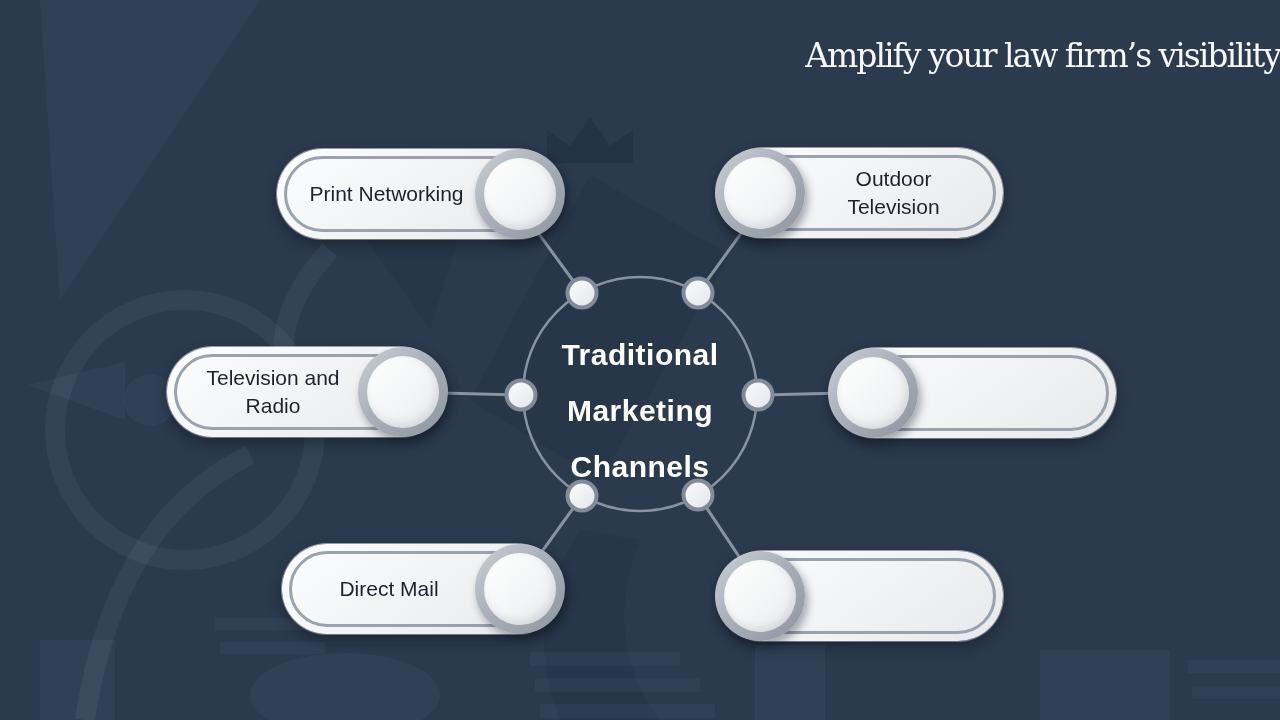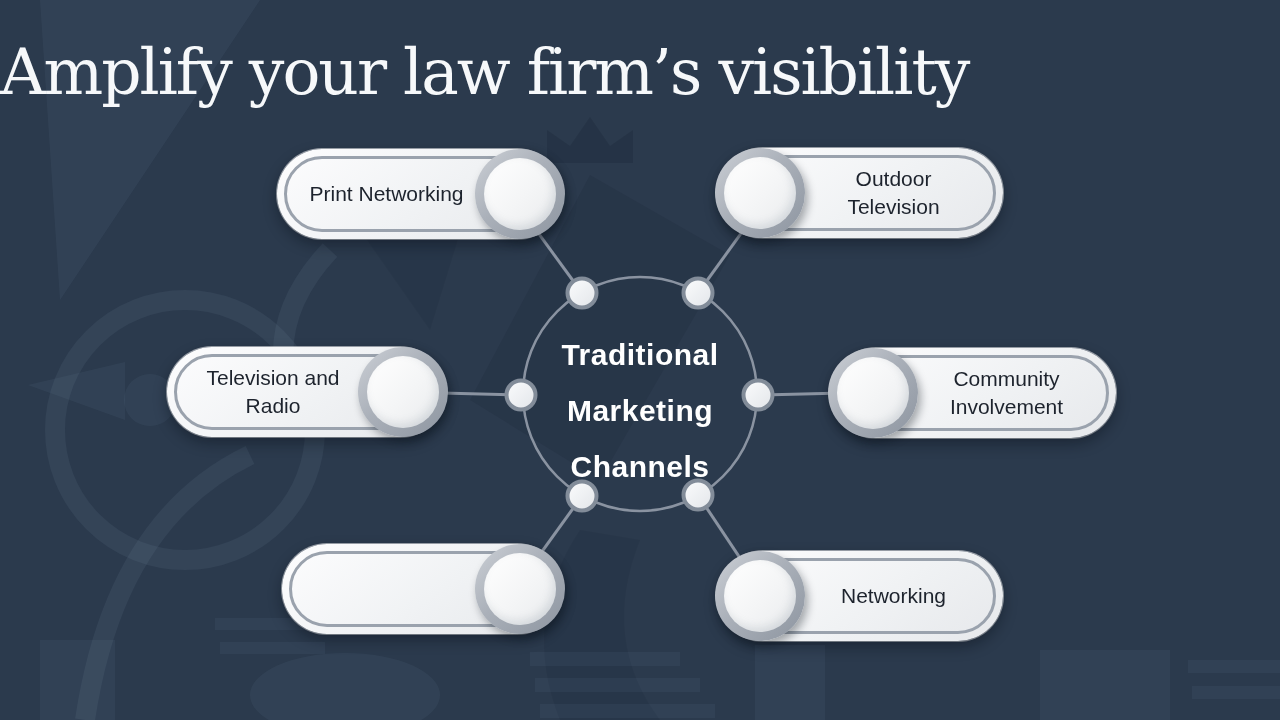--- a/index.html
+++ b/index.html
@@ -22,23 +22,23 @@
     position:absolute; inset:0; z-index:0; pointer-events:none;
   }
   
   .connectors{
     position:absolute; inset:0; z-index:1; pointer-events:none;
   }
   
   .page-title{
     position:absolute; z-index:3;
     top:36px; left:0; width:1280px;
-    text-align:left;
+    text-align:right;
     font-family:"DejaVu Serif", serif;
-    font-size:63px;
+    font-size:33px;
     letter-spacing:-2px;
     color:var(--title-color);
     font-weight:500;
   }
   
   .center-label{
     position:absolute; z-index:2;
     left:505px; top:327px; width:270px;
     text-align:center;
     font-size:30px; font-weight:bold;
@@ -162,24 +162,23 @@
   <span class="label">Outdoor Television</span>
   <span class="knob"></span>
 </div>
 
 <div class="pill pill-tv knob-right">
   <span class="label">Television and Radio</span>
   <span class="knob"></span>
 </div>
 
 <div class="pill pill-community knob-left">
-  <span class="label">Community Involvement</span>
   <span class="knob"></span>
 </div>
 
 <div class="pill pill-direct knob-right">
+  <span class="label">Direct Mail</span>
   <span class="knob"></span>
 </div>
 
 <div class="pill pill-networking knob-left">
-  <span class="label">Networking</span>
   <span class="knob"></span>
 </div>
 
 </body></html>

